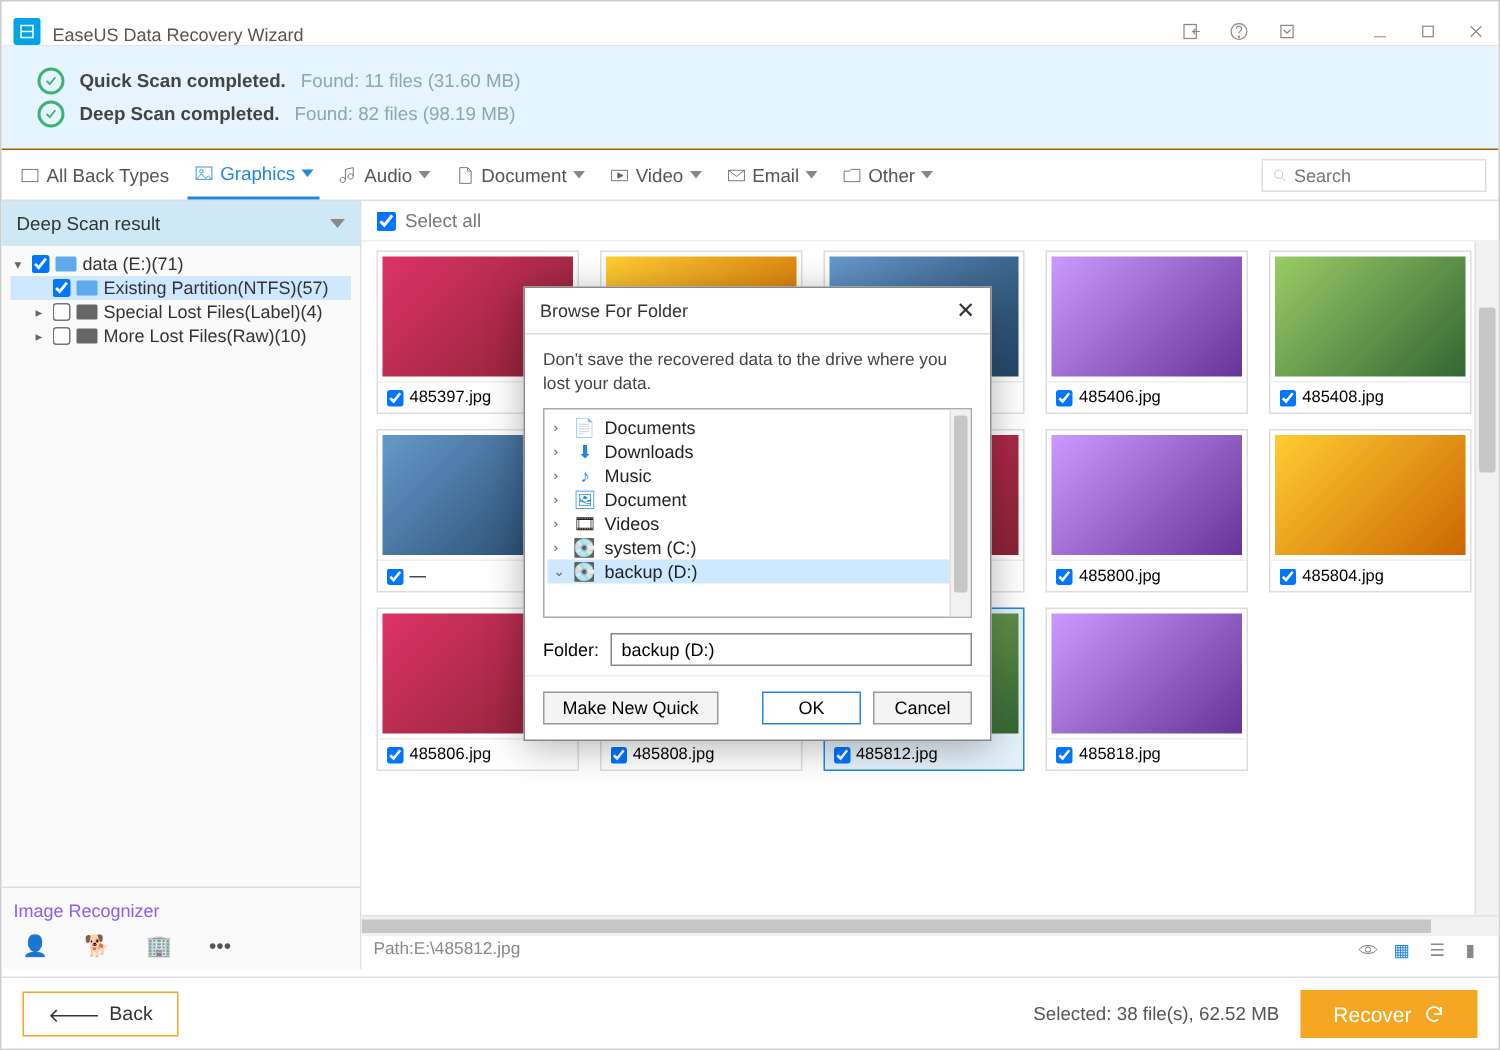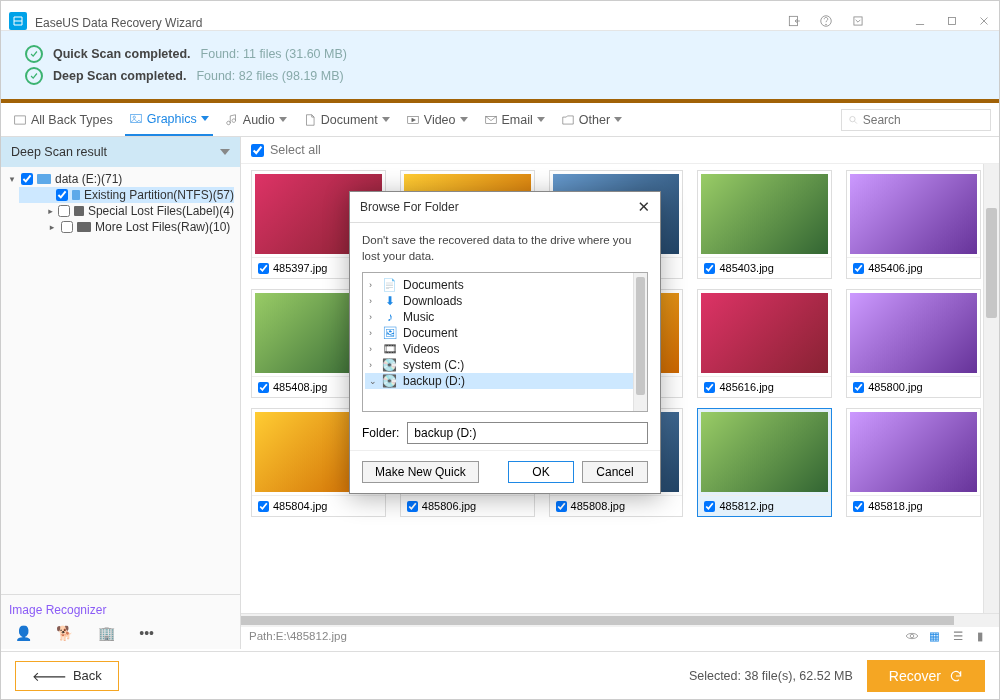--- a/index.html
+++ b/index.html
@@ -8,21 +8,21 @@
 
 .titlebar { height: 30px; display: flex; align-items: flex-end; padding: 0 6px 0 8px; border-bottom: 1px solid #e5e5e5; }
 .app-icon { width: 18px; height: 18px; background: #00a2e8; border-radius: 2px; display: inline-flex; align-items: center; justify-content: center; margin-right: 8px; }
 .app-icon svg { width: 12px; height: 12px; fill: #fff; }
 .titlebar-title { font-size: 12px; color: #555; flex: 1; }
 .titlebar-controls { display: flex; gap: 14px; align-items: center; }
 .tb-btn { width: 18px; height: 18px; display: inline-flex; align-items: center; justify-content: center; color: #888; cursor: pointer; }
 .tb-btn svg { width: 14px; height: 14px; stroke: #888; fill: none; stroke-width: 1.4; }
 
 
-.scan-banner { background: #e6f4ff; padding: 10px 24px; border-bottom: 4px solid #a16207; }
+.scan-banner { background: #e6f4ff; padding: 10px 24px; border-bottom: 1px solid #a16207; }
 .scan-row { display: flex; align-items: center; gap: 10px; font-size: 12.5px; color: #444; margin: 4px 0; }
 .scan-check { width: 18px; height: 18px; border-radius: 50%; border: 2px solid #3cb371; display: inline-flex; align-items: center; justify-content: center; }
 .scan-check svg { width:10px; height:10px; stroke:#3cb371; stroke-width:3; fill:none; }
 .scan-row .found { color: #8aa; }
 
 
 .filterbar { display: flex; align-items: center; height: 34px; border-bottom: 1px solid #ddd; padding: 0 8px; gap: 8px; font-size: 12.5px; }
 .filter-item { display: flex; align-items: center; gap: 4px; padding: 0 4px; height: 100%; color: #555; cursor: pointer; }
 .filter-item.active { color: #1e88e5; border-bottom: 2px solid #1e88e5; }
 .filter-item svg, .filter-item .fico { width: 14px; height: 14px; }
@@ -40,21 +40,21 @@
 .chev { width:0;height:0;border-left:5px solid transparent;border-right:5px solid transparent; }
 .chev.up { border-bottom:6px solid #888; }
 .chev.down { border-top:6px solid #888; }
 .tree { padding: 4px 6px; font-size:12px; color:#333; }
 .tree-row { display:flex; align-items:center; gap:4px; padding:1px 0; cursor:pointer; white-space:nowrap; }
 .tree-row.sel { background:#cde8ff; }
 .tree-row .toggle { width:10px; text-align:center; color:#666; font-size:9px; }
 .tree-row input[type=checkbox]{ width:12px; height:12px; }
 .tree-row .drv-ico { width:14px; height:10px; background:#666; display:inline-block; border-radius:1px; position:relative;}
 .tree-row .drv-ico.blue{ background:#5da9e9;}
-.indent1 { padding-left: 28px; margin-left: 12px; }
+.indent1 { padding-left: 14px; }
 .sidebar-bottom { margin-top:auto; border-top:1px solid #ddd; padding:8px;}
 .img-rec { font-size:12px; color:#8b5cf6; margin-bottom:8px;}
 .rec-icons { display:flex; gap:24px; padding:0 6px; color:#555;}
 .rec-icons span { cursor:pointer; font-size:14px; }
 
 
 .content { flex:1; position:relative; background:#fff; overflow:hidden;}
 .selectall { padding:6px 10px; font-size:12.5px; color:#777; display:flex; align-items:center; gap:6px; border-bottom:1px solid #eee;}
 .grid-wrap { position:relative; height: calc(100% - 30px - 22px); overflow:hidden; padding:6px 18px 6px 10px; }
 .grid { display:grid; grid-template-columns: repeat(5, 1fr); gap:10px 14px; }
@@ -299,27 +299,20 @@
             </div>
           </div>
           <div class="thumb">
             <div class="thumb-img c3"></div>
     <div class="thumb-label">
               <input type="checkbox" checked="" style="">
               <span>—</span>
             </div>
           </div>
           <div class="thumb">
-            <div class="thumb-img c4"></div>
-    <div class="thumb-label">
-              <input type="checkbox" checked="" style="">
-              <span>485403.jpg</span>
-            </div>
-          </div>
-          <div class="thumb">
             <div class="thumb-img c5"></div>
     <div class="thumb-label">
               <input type="checkbox" checked="" style="">
               <span>485406.jpg</span>
             </div>
           </div>
           <div class="thumb">
             <div class="thumb-img c4"></div>
     <div class="thumb-label">
               <input type="checkbox" checked="" style="">

